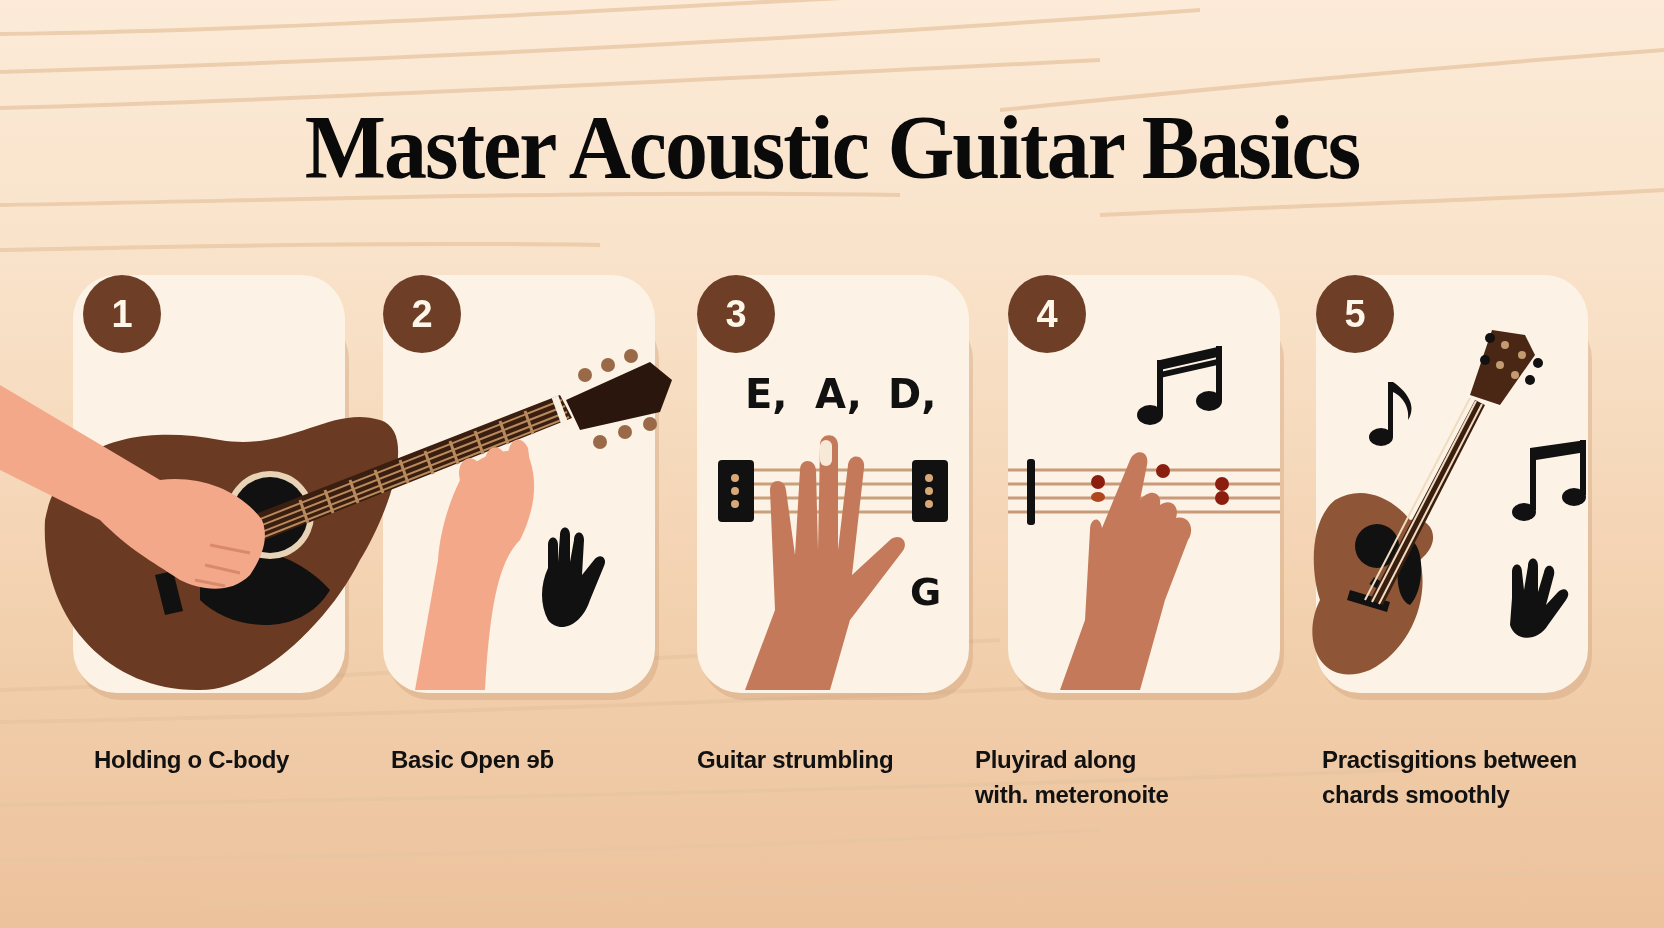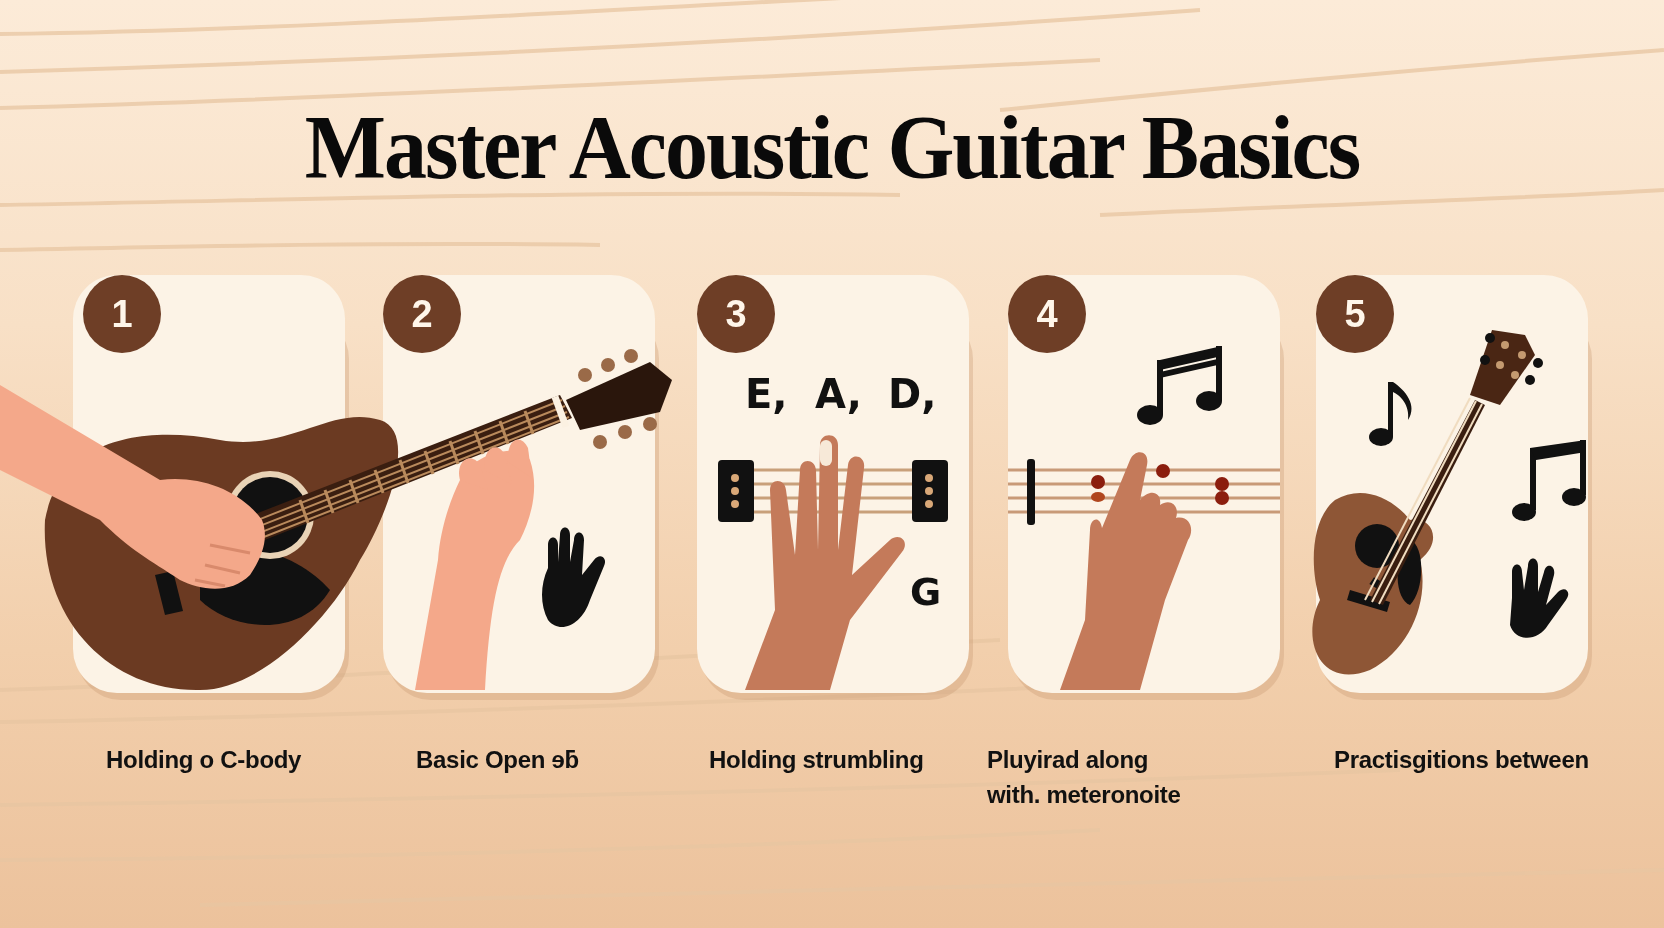--- a/index.html
+++ b/index.html
@@ -9,21 +9,21 @@
   .grain{position:absolute;left:0;top:0;width:1664px;height:928px;pointer-events:none;}
   .title{position:absolute;left:0;width:1664px;top:98px;text-align:center;
     font-family:"Liberation Serif",serif;font-weight:bold;font-size:86px;color:#0a0a0a;
     letter-spacing:-2px;transform:scaleY(1.05);}
   .card{position:absolute;top:275px;width:272px;height:418px;}
   .card .shadow{position:absolute;left:4px;top:40px;width:272px;height:385px;border-radius:44px;background:rgba(190,140,100,0.28);}
   .card .face{position:absolute;left:0;top:0;width:272px;height:418px;border-radius:44px;background:#fcf3e6;overflow:hidden;}
   .badge{position:absolute;left:10px;top:0px;width:78px;height:78px;border-radius:50%;background:#6e3e26;
     color:#fff6ea;font-weight:bold;font-size:38px;display:flex;align-items:center;justify-content:center;z-index:3;}
   .caption{position:absolute;top:742px;font-weight:bold;font-size:24px;color:#111;line-height:35px;letter-spacing:-0.3px;}
-  .caption span{display:block;white-space:nowrap;margin-left:12px;}
+  .caption span{display:block;white-space:nowrap;}
   .overlay{position:absolute;left:0;top:0;pointer-events:none;z-index:2;}
 </style>
 </head>
 <body>
 
 <svg class="grain" viewBox="0 0 1664 928">
   <g fill="none" stroke="#e8c6a2" stroke-width="4" opacity="0.75">
     <path d="M0 34 C300 30 600 10 900 -5"></path>
     <path d="M0 72 C400 60 800 40 1200 10 1400 0 1600 -4"></path>
     <path d="M0 108 C300 100 700 80 1100 60"></path>
@@ -225,25 +225,26 @@
     <ellipse cx="1574" cy="497" rx="12" ry="9" fill="#111"></ellipse>
   </g>
   <g>
     <path d="M1512 598 L1512 572 C1512 562 1522 562 1522 572 L1524 590 L1528 566 C1528 556 1538 556 1538 566 L1538 592 L1544 572 C1546 562 1556 565 1554 575 L1546 605 L1558 592 C1565 585 1572 592 1566 600 L1548 625 C1538 642 1515 642 1510 625 Z" fill="#111"></path>
   </g>
 </svg>
 
 <div class="caption" style="left:94px;">
   <span>Holding ο C-body</span>
 </div>
-<div class="caption" style="left:404px;">
+<div class="caption" style="left:391px;">
   <span>Basic Open ɘƃ</span>
 </div>
 <div class="caption" style="left:697px;text-align:center;">
-  <span>Holding strumbling</span>
+  <span>Guitar strumbling</span>
 </div>
 <div class="caption" style="left:975px;">
   <span>Pluyirad along</span>
   <span>with. meteronoite</span>
 </div>
 <div class="caption" style="left:1322px;">
   <span>Practisgitions between</span>
+  <span>chards smoothly</span>
 </div>
 
 </body></html>

